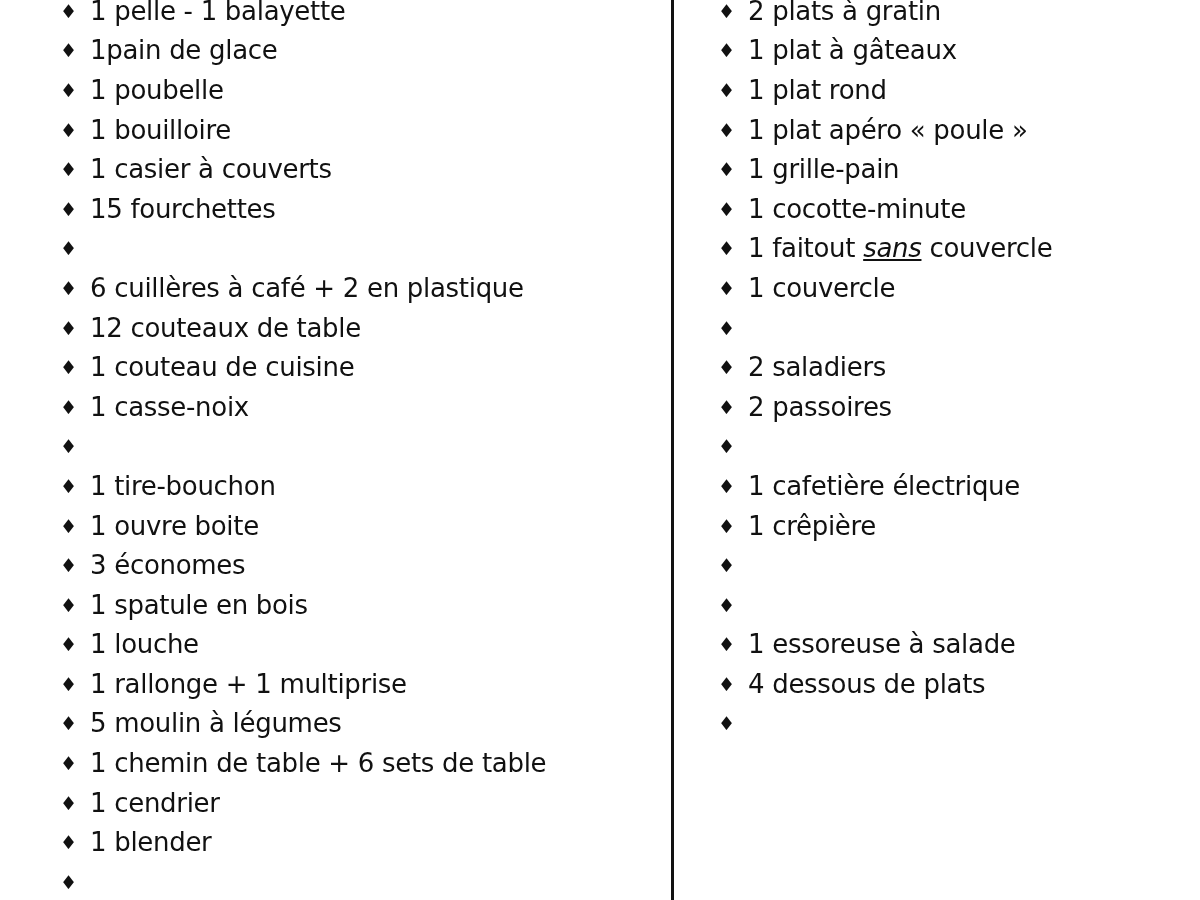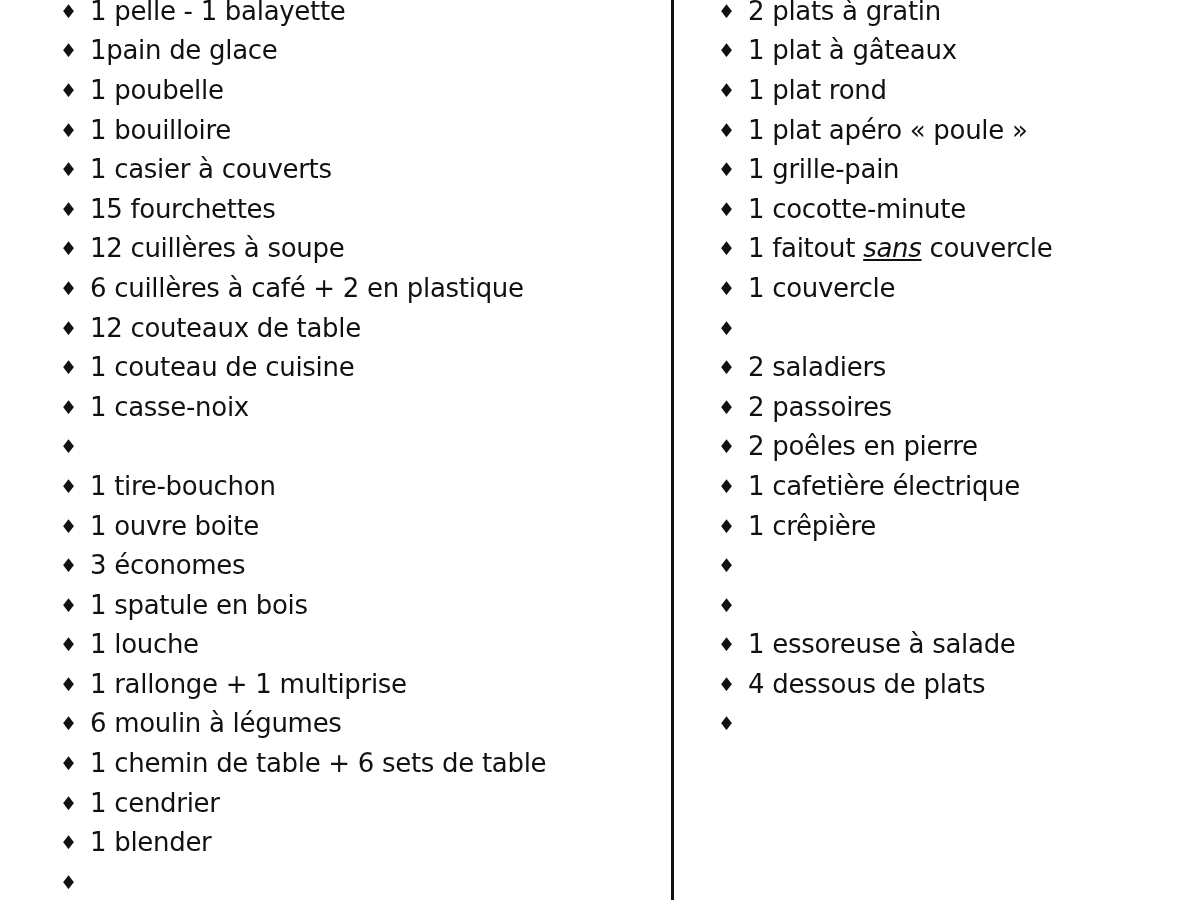--- a/index.html
+++ b/index.html
@@ -83,21 +83,20 @@
       <li class="item">
         <span class="bullet">♦</span>
         <span>1 casier à couverts</span>
       </li>
       <li class="item">
         <span class="bullet">♦</span>
         <span>15 fourchettes</span>
       </li>
       <li class="item">
         <span class="bullet">♦</span>
-        <span>12 cuillères à soupe</span>
       </li>
       <li class="item">
         <span class="bullet">♦</span>
         <span>6 cuillères à café + 2 en plastique</span>
       </li>
       <li class="item">
         <span class="bullet">♦</span>
         <span>12 couteaux de table</span>
       </li>
       <li class="item">
@@ -130,21 +129,21 @@
       <li class="item">
         <span class="bullet">♦</span>
         <span>1 louche</span>
       </li>
       <li class="item">
         <span class="bullet">♦</span>
         <span>1 rallonge + 1 multiprise</span>
       </li>
       <li class="item">
         <span class="bullet">♦</span>
-        <span>6 moulin à légumes</span>
+        <span>5 moulin à légumes</span>
       </li>
       <li class="item">
         <span class="bullet">♦</span>
         <span>1 chemin de table + 6 sets de table</span>
       </li>
       <li class="item">
         <span class="bullet">♦</span>
         <span>1 cendrier</span>
       </li>
       <li class="item">
@@ -195,21 +194,20 @@
       <li class="item">
         <span class="bullet">♦</span>
         <span>2 saladiers</span>
       </li>
       <li class="item">
         <span class="bullet">♦</span>
         <span>2 passoires</span>
       </li>
       <li class="item">
         <span class="bullet">♦</span>
-        <span>2 poêles en pierre</span>
       </li>
       <li class="item">
         <span class="bullet">♦</span>
         <span>1 cafetière électrique</span>
       </li>
       <li class="item">
         <span class="bullet">♦</span>
         <span>1 crêpière</span>
       </li>
       <li class="item">

